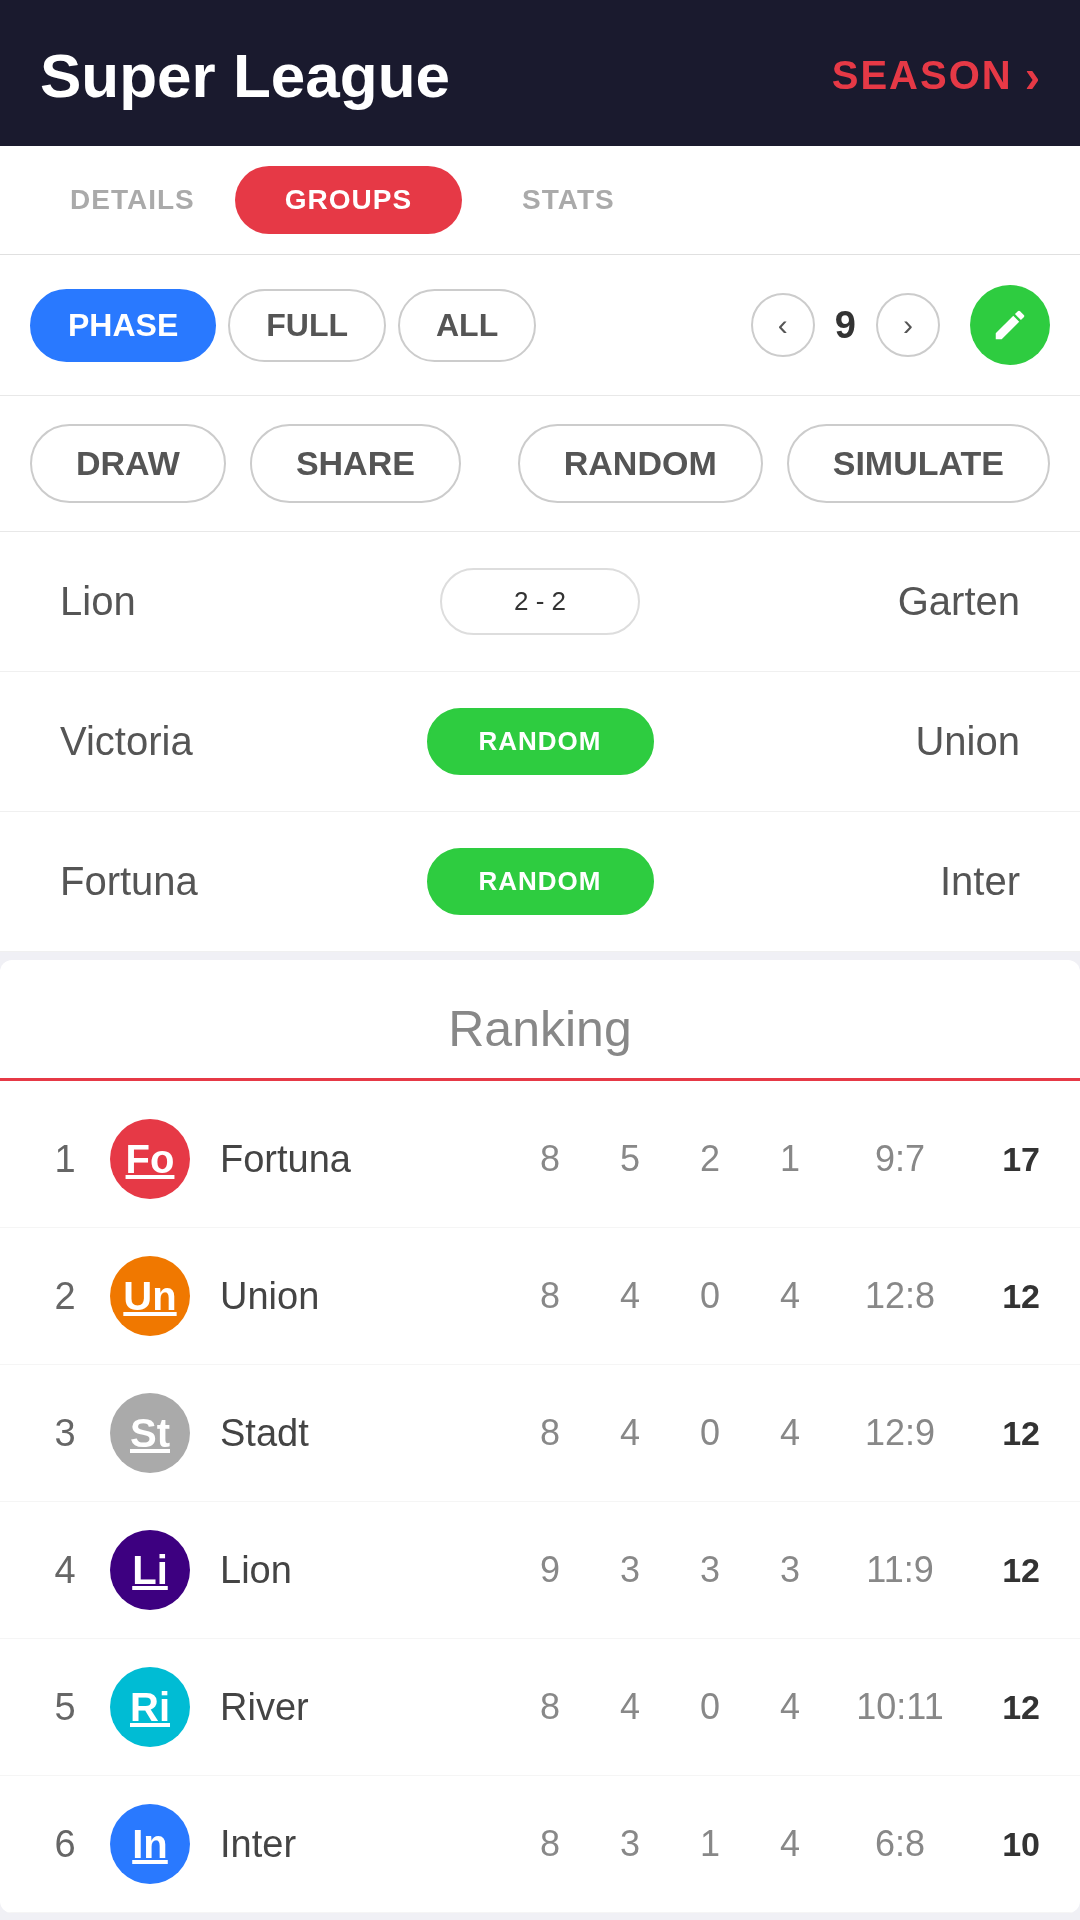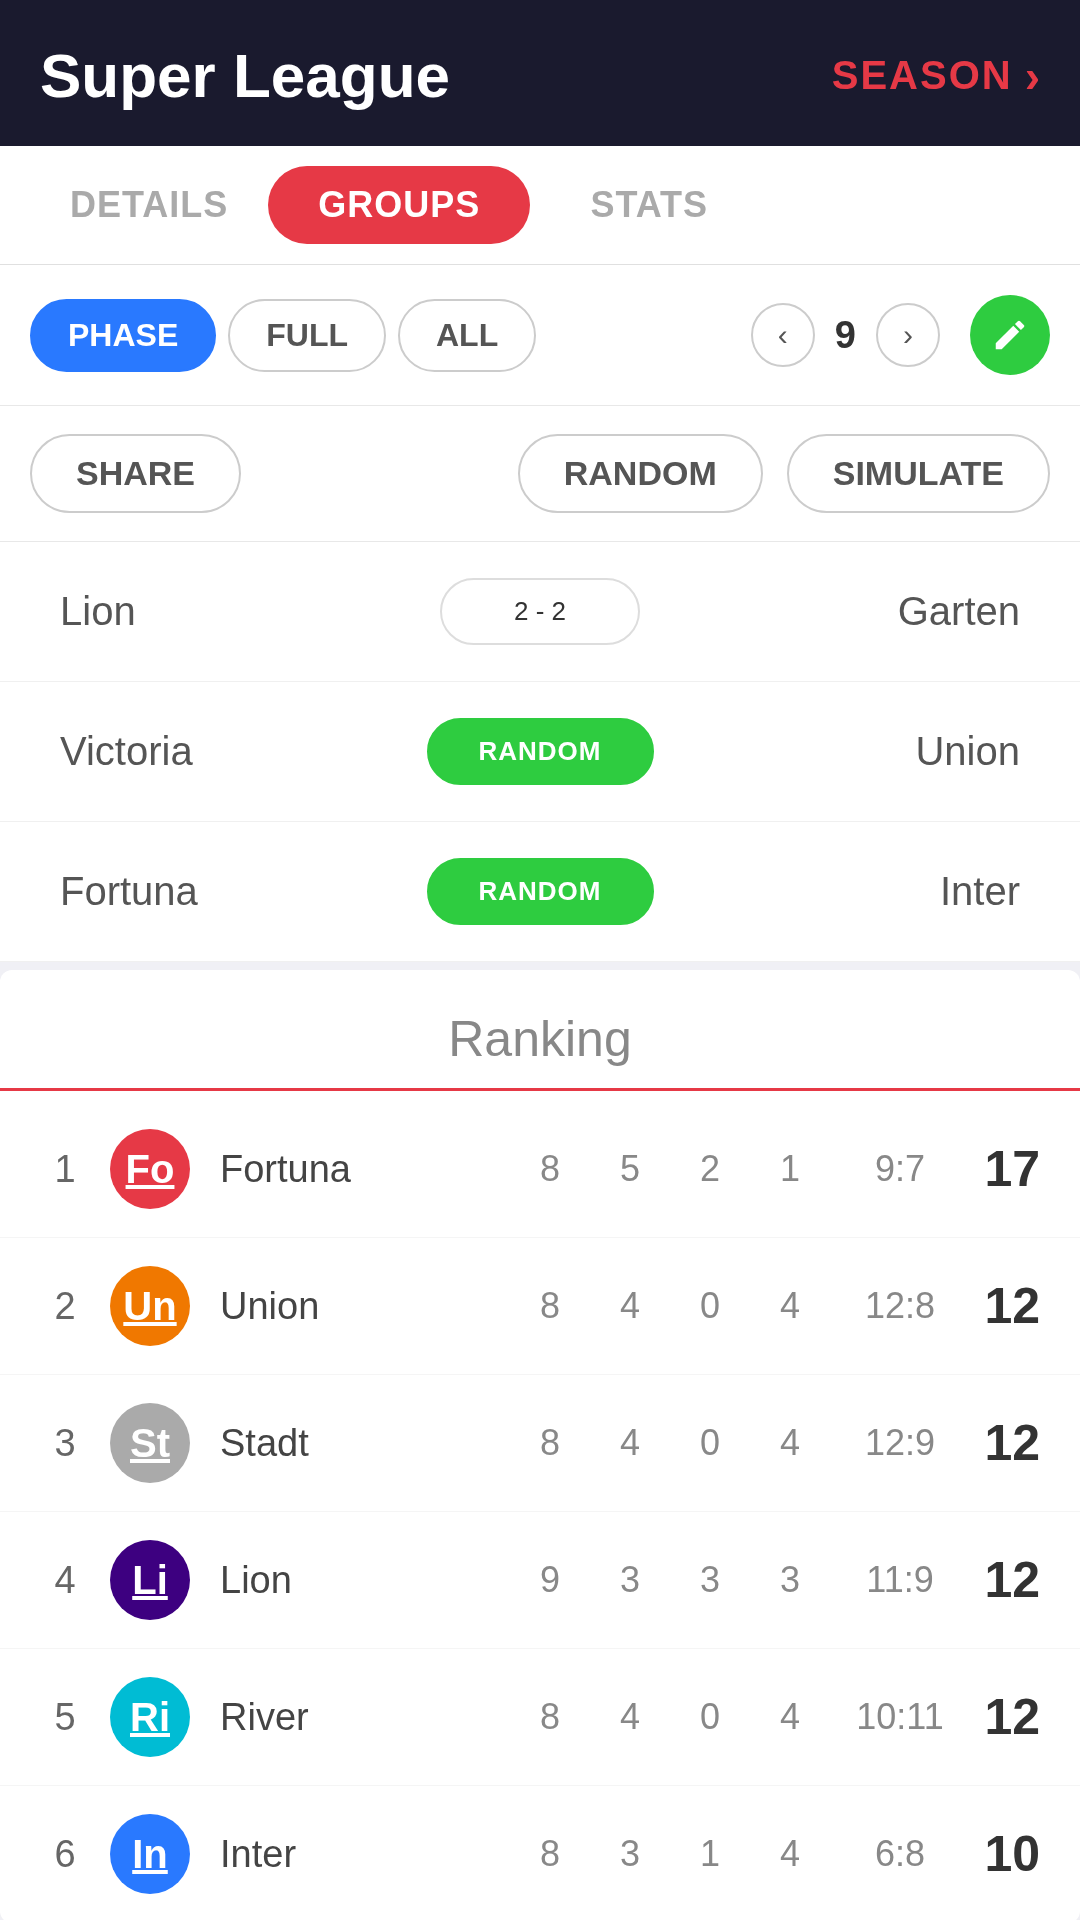--- a/index.html
+++ b/index.html
@@ -43,21 +43,21 @@
     
     .tabs {
       background: white;
       display: flex;
       align-items: center;
       padding: 0 30px;
       border-bottom: 1px solid #e0e0e0;
     }
     .tab {
       padding: 38px 40px;
-      font-size: 36px;
+      font-size: 28px;
       font-weight: 600;
       color: #aaa;
       letter-spacing: 1px;
       cursor: pointer;
       position: relative;
     }
     .tab.active {
       background: #e63946;
       color: #ffffff;
       border-radius: 40px;
@@ -248,21 +248,21 @@
       width: 60px;
       text-align: center;
     }
     .goal-ratio {
       font-size: 36px;
       color: #888;
       width: 120px;
       text-align: center;
     }
     .points {
-      font-size: 50px;
+      font-size: 34px;
       font-weight: 700;
       color: #333;
       width: 60px;
       text-align: right;
     }
   </style>
 </head>
 <body>
 
 <div class="header">
@@ -289,20 +289,21 @@
     <div class="page-nav-btn">›</div>
     <div class="edit-btn">
       <svg viewBox="0 0 24 24" fill="none" xmlns="http://www.w3.org/2000/svg">
         <path d="M3 17.25V21h3.75L17.81 9.94l-3.75-3.75L3 17.25zM20.71 7.04a1 1 0 000-1.41l-2.34-2.34a1 1 0 00-1.41 0l-1.83 1.83 3.75 3.75 1.83-1.83z" fill="white"></path>
       </svg>
     </div>
   </div>
 </div>
 
 <div class="action-bar">
+  <div class="action-btn">DRAW</div>
   <div class="action-btn">SHARE</div>
   <div class="action-btn action-btn-right">RANDOM</div>
   <div class="action-btn">SIMULATE</div>
 </div>
 
 <div class="matches-section">
   <div class="match-row">
     <span class="match-team">Lion</span>
     <div class="match-score">2 - 2</div>
     <span class="match-team right">Garten</span>

